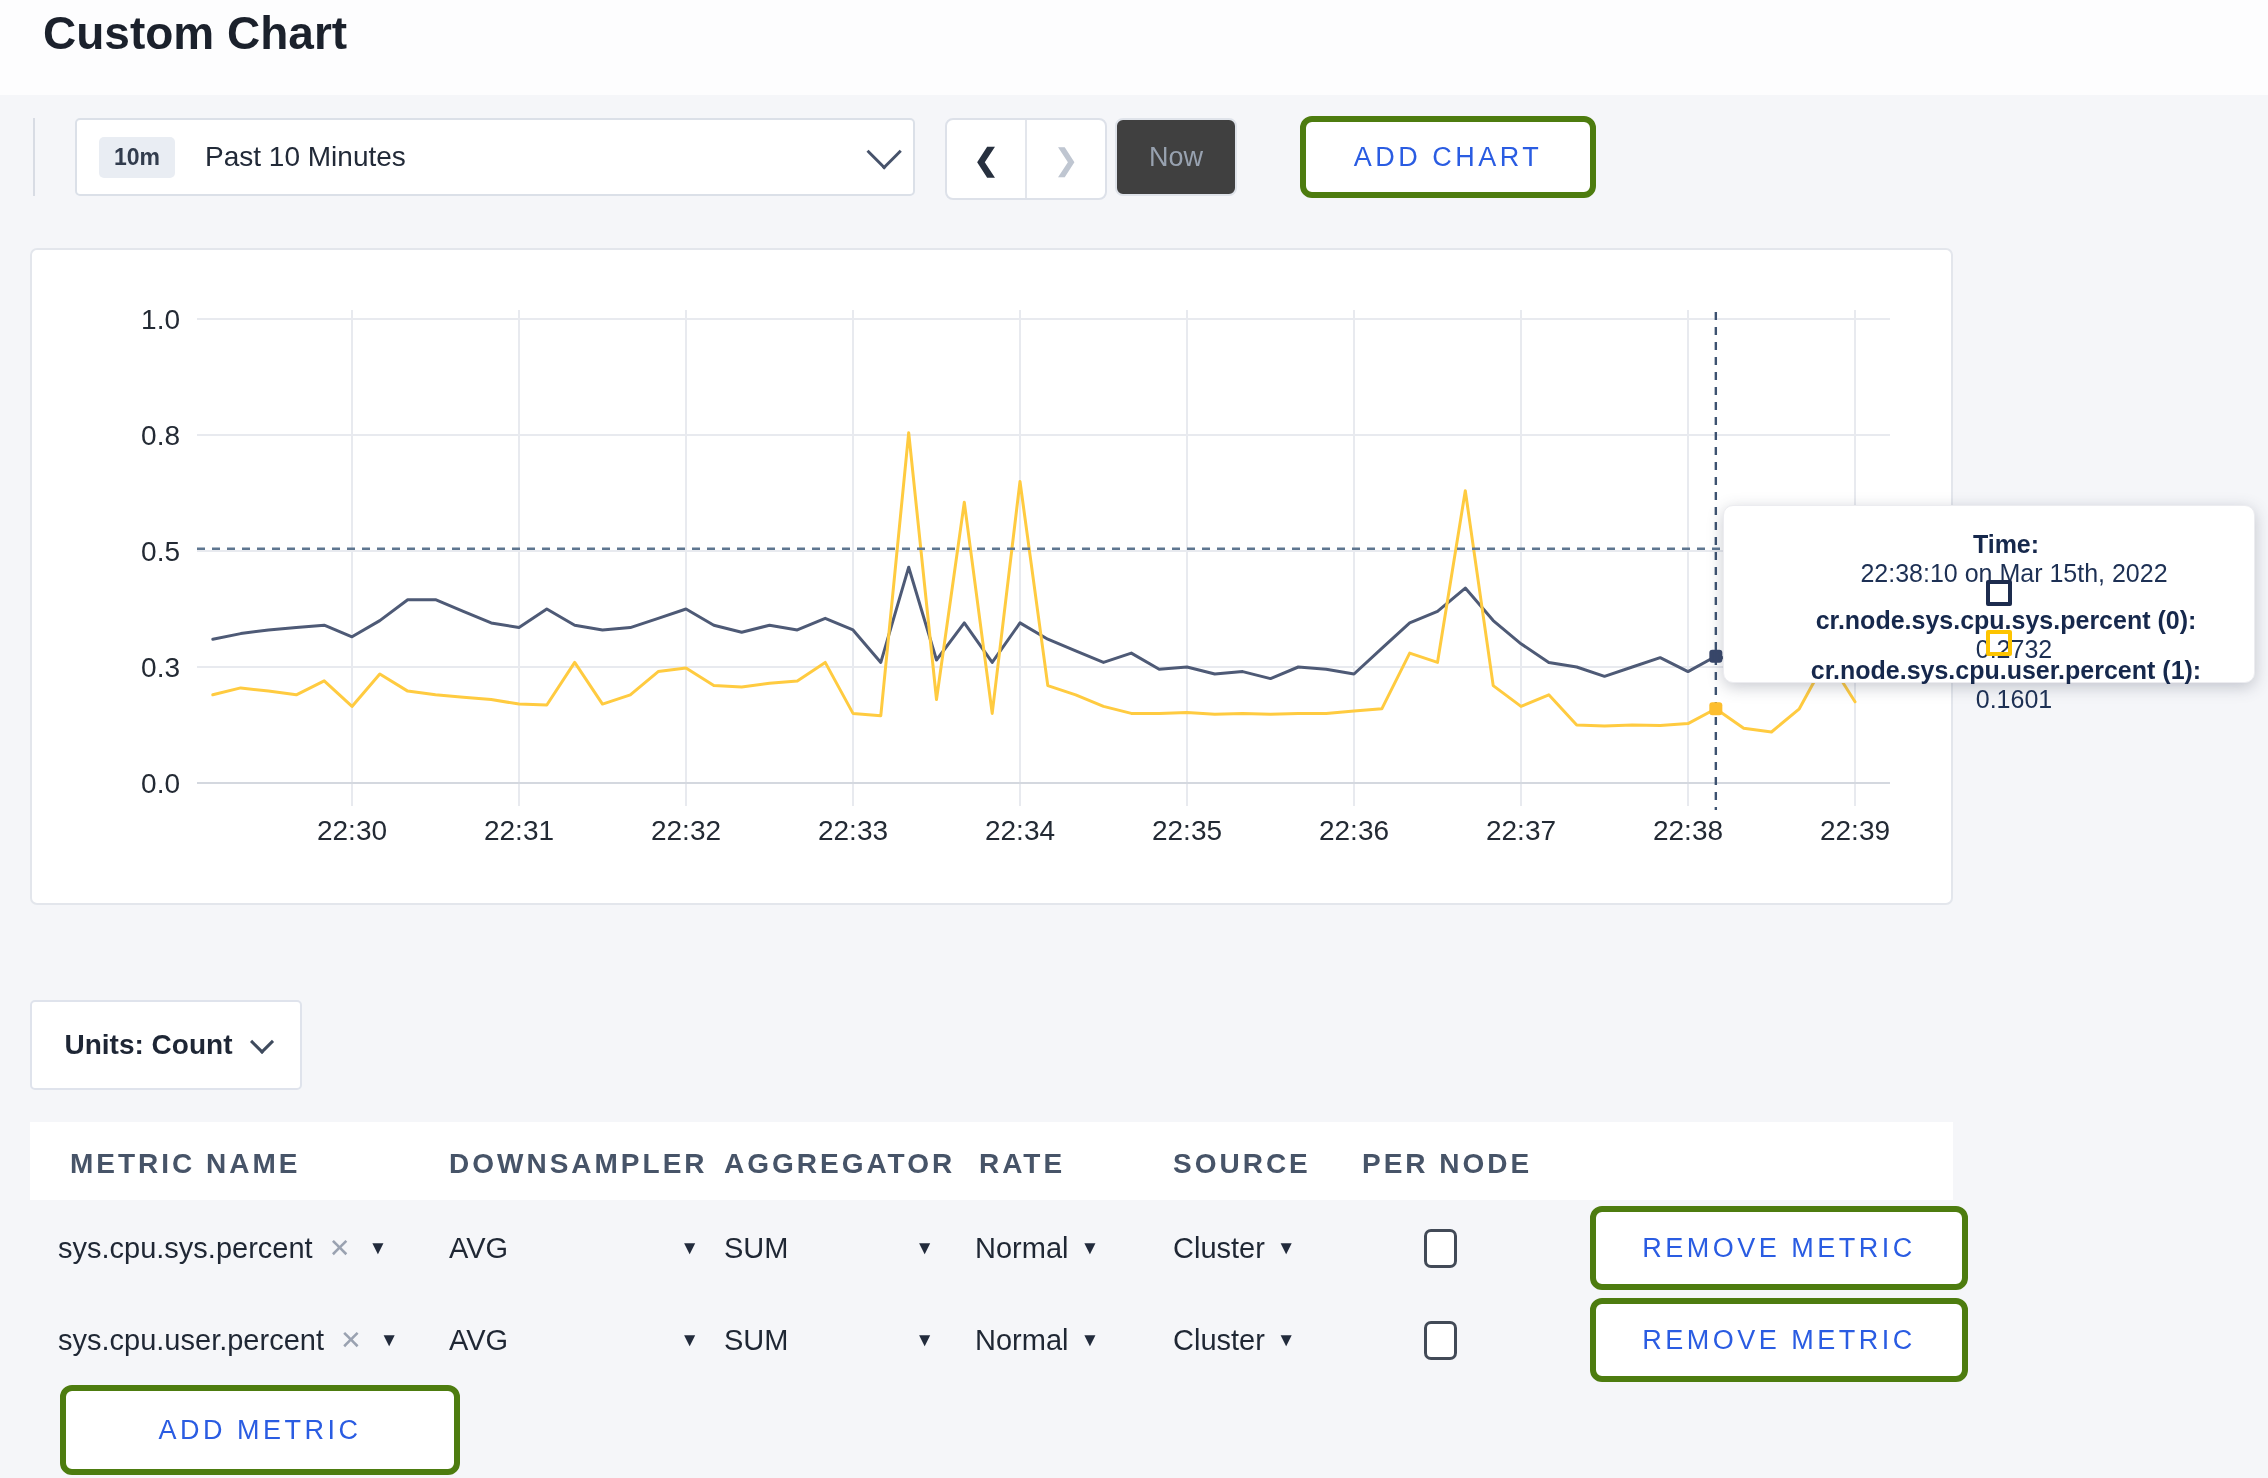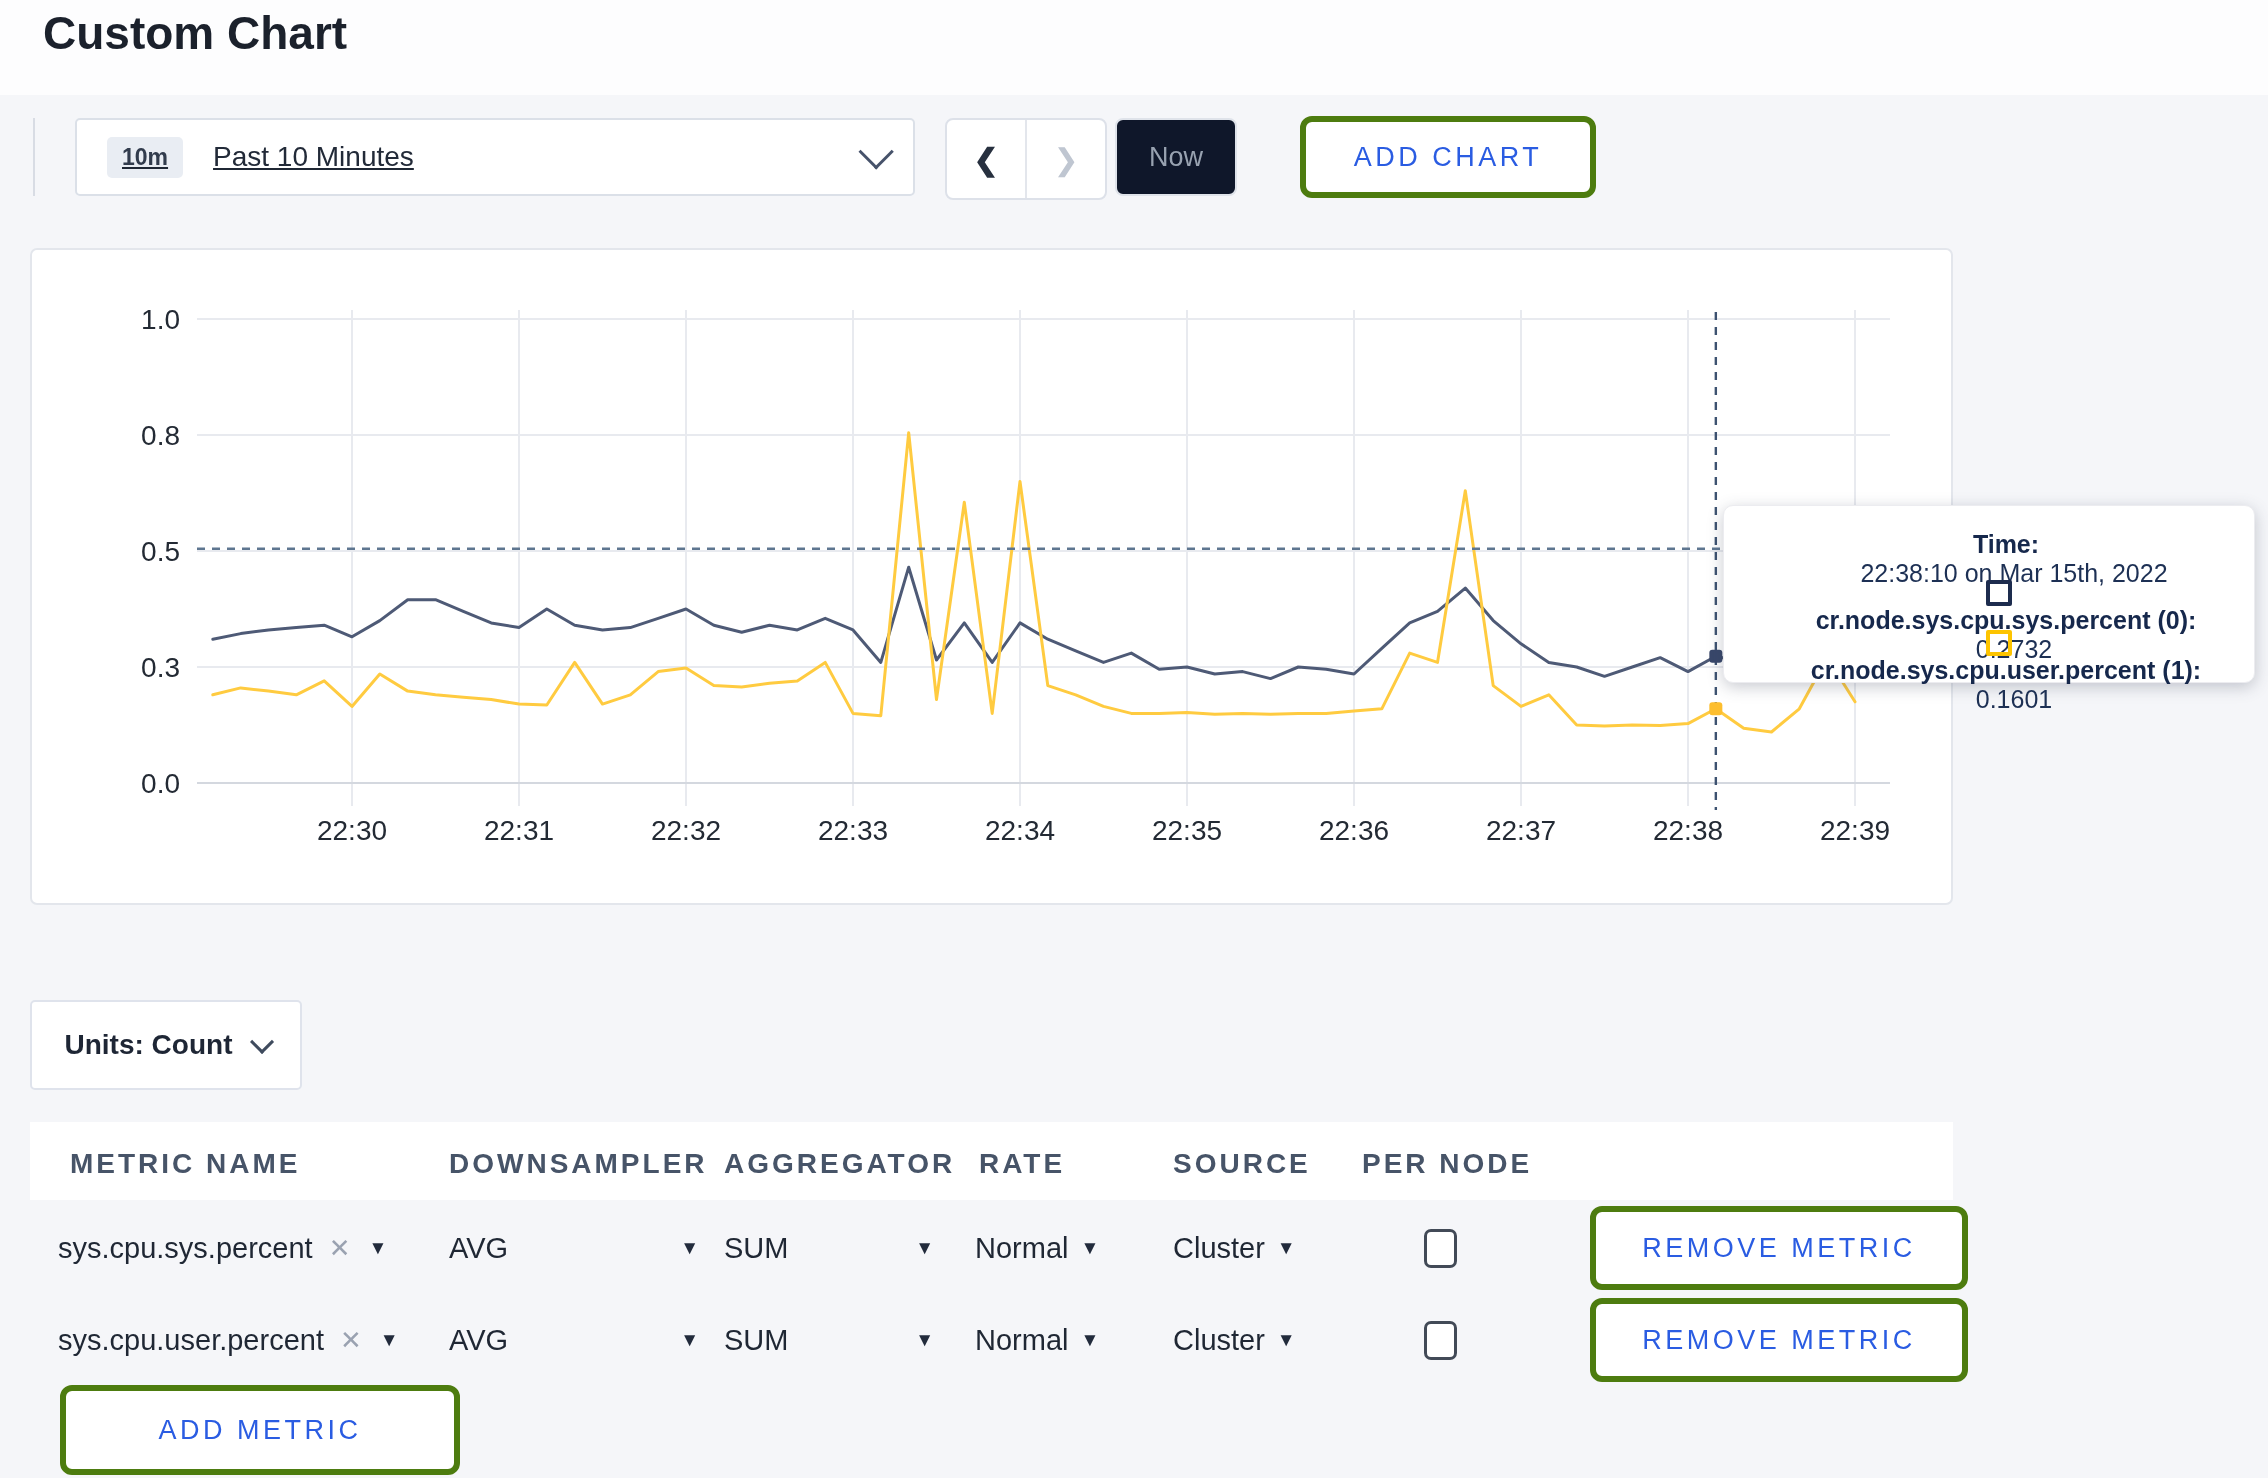--- a/index.html
+++ b/index.html
@@ -5,31 +5,31 @@
   html,body{margin:0;padding:0;background:#e9ebef;}
   #canvas{position:relative;width:2268px;height:1478px;background:#f5f6f9;overflow:hidden;
           font-family:"Liberation Sans",sans-serif;color:#1f2734;}
   .topband{position:absolute;left:0;top:0;width:2268px;height:95px;background:#fdfdfe;}
   #page-title{position:absolute;left:43px;top:6px;font-size:46px;font-weight:600;color:#1b212c;margin:0;}
 
   
   .vdivider{position:absolute;left:33px;top:118px;width:2px;height:78px;background:#d8dce4;}
   .time-select{position:absolute;left:75px;top:118px;width:840px;height:78px;background:#fff;
                border:2px solid #dbe0e8;border-radius:5px;display:flex;align-items:center;
-               padding:0 30px;box-sizing:border-box;cursor:pointer;text-decoration:underline;}
+               padding:0 22px;box-sizing:border-box;cursor:pointer;}
   .badge{background:#e9edf3;border-radius:5px;padding:7px 15px;font-size:23px;font-weight:700;color:#323c4d;margin-right:30px;}
   .tlabel{font-size:28px;color:#222a38;}
   .chev{margin-left:auto;width:22px;height:22px;border-right:3px solid #46526a;border-bottom:3px solid #46526a;
         transform:rotate(45deg) translateY(-8px);}
   .pager{position:absolute;left:945px;top:118px;width:158px;height:78px;background:#fff;
          border:2px solid #dde1e9;border-radius:8px;display:flex;}
   .pager button{flex:1;background:none;border:none;font-size:30px;cursor:pointer;padding:0;}
   .pager button:first-child{border-right:2px solid #e3e6ec;color:#27303f;font-weight:700;}
   .pager button:last-child{color:#bfc6d1;}
-  .now-btn{position:absolute;left:1115px;top:118px;width:122px;height:78px;background:#0f172a;
+  .now-btn{position:absolute;left:1115px;top:118px;width:122px;height:78px;background:#404040;
            border:2px solid #dfe3ea;border-radius:8px;font-size:27px;color:#98a2b0;cursor:pointer;
            font-family:"Liberation Sans",sans-serif;}
   .blue-btn{background:#fff;border:6px solid #4d7c0f;border-radius:12px;color:#2a5ce2;
             font-size:27px;letter-spacing:3.5px;font-weight:400;cursor:pointer;
             font-family:"Liberation Sans",sans-serif;}
   #add-chart{position:absolute;left:1300px;top:116px;width:296px;height:82px;}
 
   
   .chart-card{position:absolute;left:30px;top:248px;width:1923px;height:657px;background:#fff;
               border:2px solid #e3e6ec;border-radius:7px;box-sizing:border-box;}

